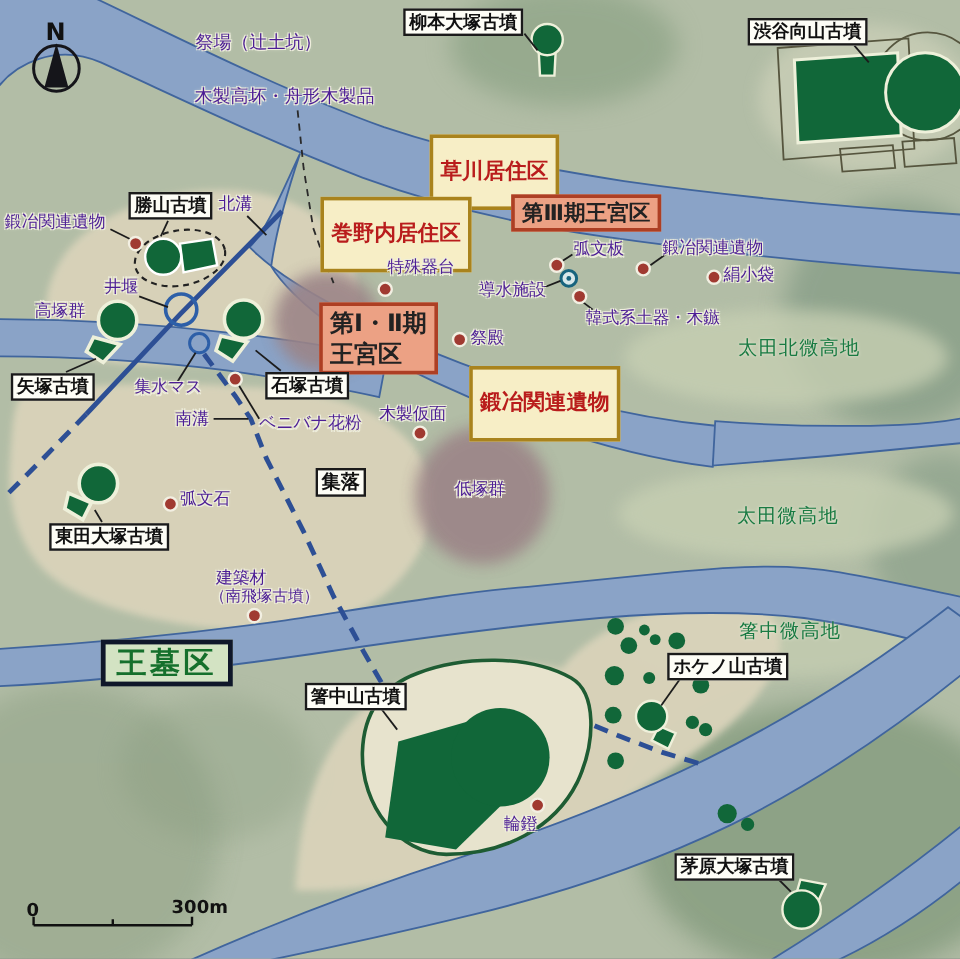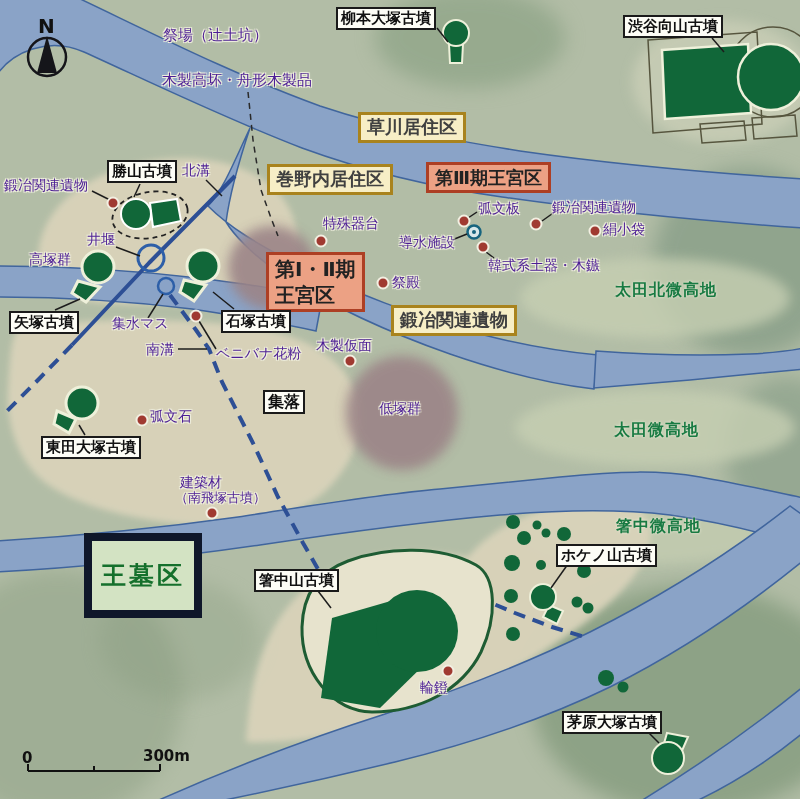--- a/index.html
+++ b/index.html
@@ -2,27 +2,27 @@
 <html><head>
 <meta charset="utf-8">
 <style>
   html,body{margin:0;padding:0;background:#888;}
   #map{position:relative;width:800px;height:799px;overflow:hidden;
        background:#b2bda6;font-family:"DejaVu Sans",sans-serif;}
   #terrain{position:absolute;left:0;top:0;}
   .lbl{position:absolute;white-space:nowrap;line-height:1.25;}
   .wbox{background:#fdfdf6;border:2px solid #1a1a1a;padding:0 3px;
         font-size:15px;font-weight:700;color:#111;}
-  .cbox{background:#f7eec6;border:3px solid #a9831d;padding:1px 6px;
-        font-size:18px;font-weight:700;color:#404040;}
+  .cbox{background:#f7eec6;border:3px solid #a9831d;padding:17px 6px;
+        font-size:18px;font-weight:700;color:#b91c1c;}
   .sbox{background:#eca184;border:3px solid #ad3f24;padding:1px 6px;
         font-size:18px;font-weight:700;color:#222;line-height:1.3;}
-  .gbox{background:#d3e3c3;border:8px solid #0f172a;padding:19px 9px;
+  .gbox{background:#d3e3c3;border:4px solid #0f172a;padding:0 9px;
         font-size:25px;font-weight:700;color:#15702c;letter-spacing:3px;}
-  .gtext{color:#187a42;font-weight:700;font-size:16px;letter-spacing:1px;
+  .gtext{color:#187a42;font-weight:400;font-size:16px;letter-spacing:1px;
          text-shadow:0 0 3px rgba(236,240,222,.95);}
   .anno{color:#4c1d95;font-weight:400;font-size:14px;
         text-shadow:-1px -1px 0 #eeeedd,1px -1px 0 #eeeedd,
                     -1px 1px 0 #eeeedd,1px 1px 0 #eeeedd,0 0 3px #eeeedd;}
   .f15{font-size:15px;} .f13{font-size:13px;}
   .north{font-size:20px;font-weight:700;color:#111;}
   .scaletxt{font-size:15px;font-weight:700;color:#111;}
 </style>
 </head>
 <body>

